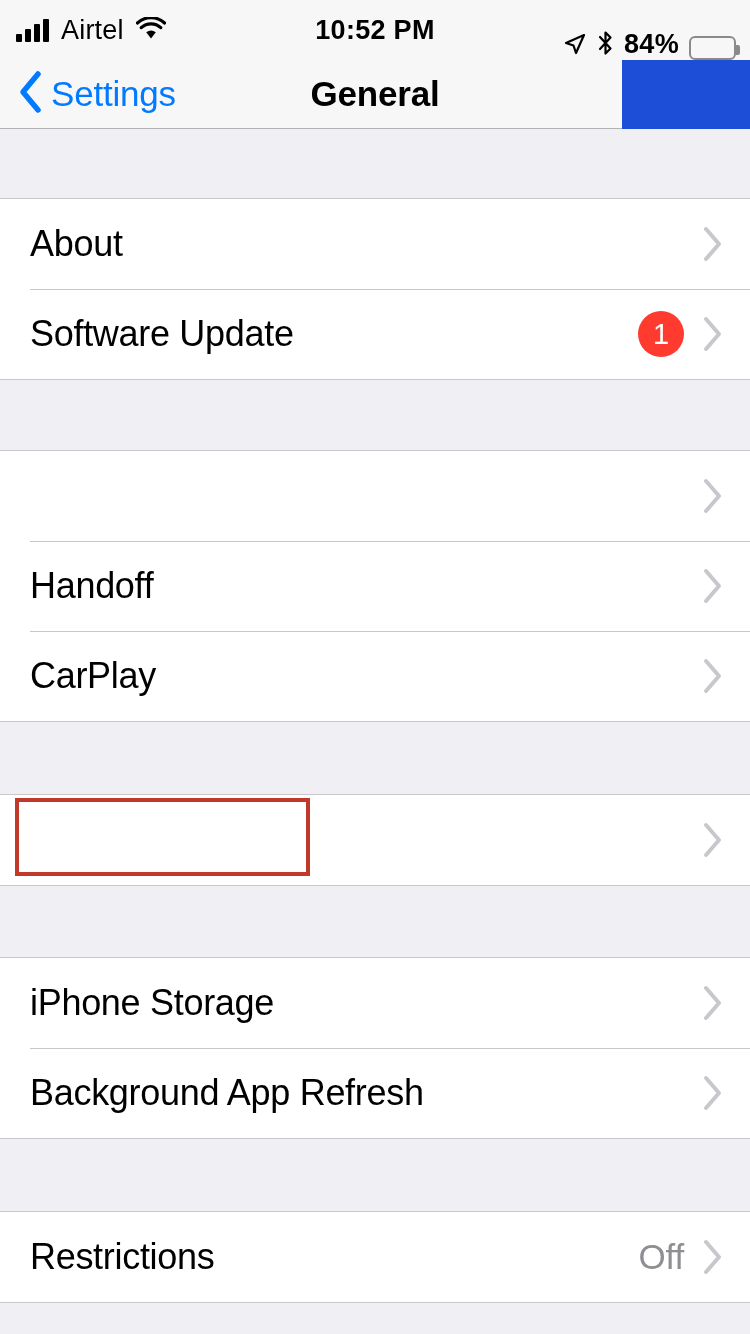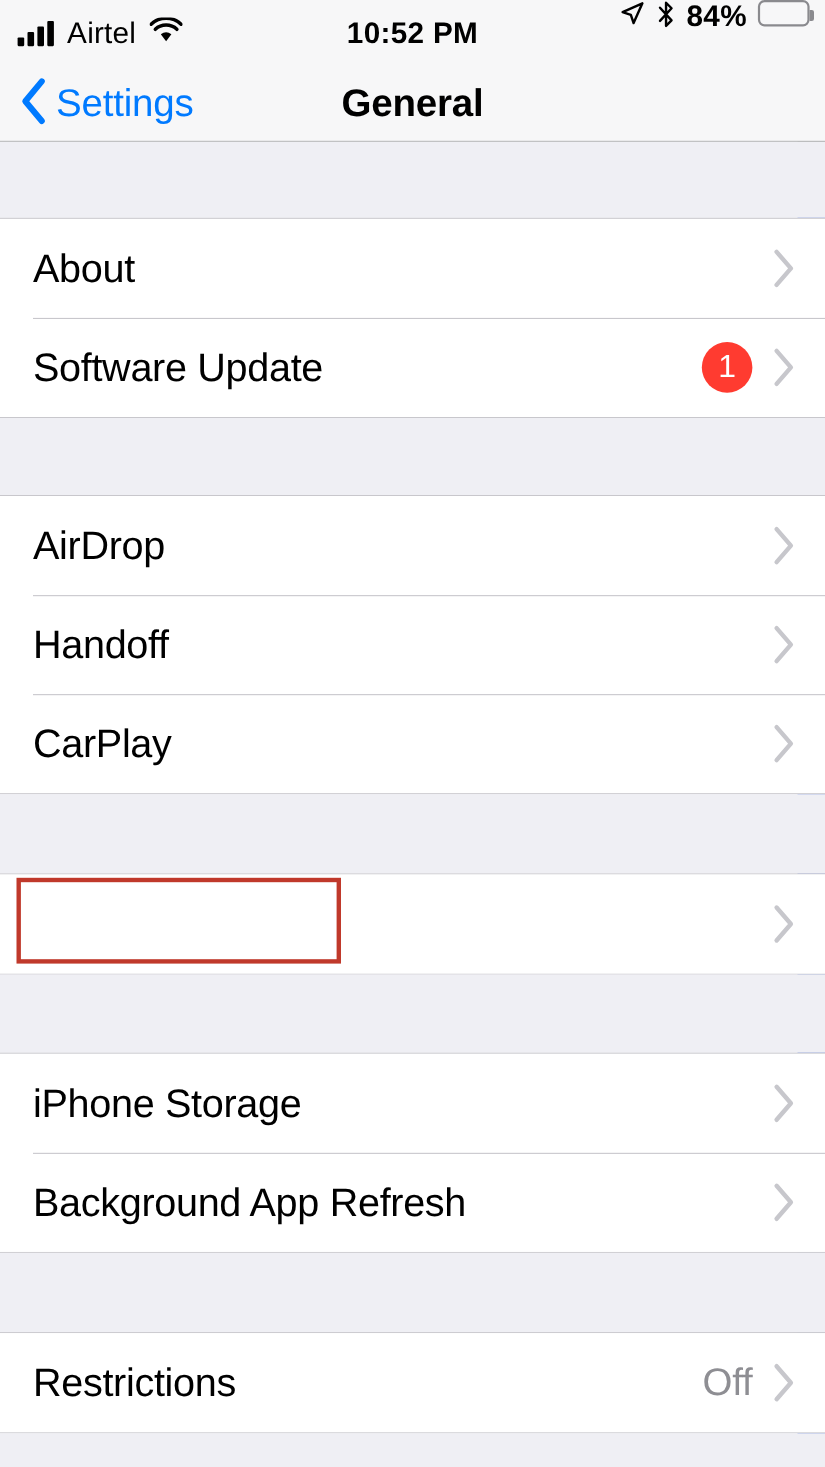--- a/index.html
+++ b/index.html
@@ -14,21 +14,21 @@
 
   
   .statusbar{
     position:absolute; top:0; left:0; width:750px; height:60px;
     background:#F7F7F8;
     display:flex; align-items:center;
   }
   .sb-left{ position:absolute; left:16px; top:0; height:60px; display:flex; align-items:center; gap:12px; }
   .sb-center{ position:absolute; left:0; width:750px; text-align:center; top:0; height:60px;
               display:flex; align-items:center; justify-content:center; }
-  .sb-right{ position:absolute; right:14px; top:0; height:60px; display:flex; align-items:flex-start; gap:10px; }
+  .sb-right{ position:absolute; right:14px; top:0; height:60px; display:flex; align-items:flex-end; gap:10px; }
 
   .signal{ display:flex; align-items:flex-end; gap:3px; height:24px; }
   .signal i{ display:block; width:6px; background:#000; border-radius:1px; }
   .signal i:nth-child(1){ height:8px; }
   .signal i:nth-child(2){ height:13px; }
   .signal i:nth-child(3){ height:18px; }
   .signal i:nth-child(4){ height:23px; }
 
   .carrier{ font-size:27px; color:#000; letter-spacing:0.2px; }
   .clock{ font-size:27px; font-weight:bold; color:#000; letter-spacing:0.3px;text-align:center; }
@@ -39,21 +39,21 @@
     border:2px solid #8a8a8e; border-radius:6px; padding:2px;
   }
   .batt::after{
     content:""; position:absolute; right:-6px; top:7px;
     width:4px; height:10px; background:#8a8a8e; border-radius:0 2px 2px 0;
   }
   .batt-fill{ height:100%; width:84%; background:#000; border-radius:3px; }
 
   
   .navbar{
-    position:absolute; top:60px; left:0; width:750px; height:69px;
+    position:absolute; top:60px; left:0; width:622px; height:69px;
     background:#F7F7F8;
     border-bottom:1px solid #B2B2B2;
   }
   .nav-back{
     position:absolute; left:18px; top:0; height:68px;
     display:flex; align-items:center; gap:8px; cursor:pointer;
   }
   .nav-back-label{ font-size:35px; color:#007AFF; letter-spacing:-0.2px; }
   .nav-title{
     position:absolute; left:0; width:750px; top:0; height:68px;
@@ -179,21 +179,20 @@
               <svg width="22" height="36" viewBox="0 0 22 36">
                 <path d="M4 3 L17 18 L4 33" fill="none" stroke="#C7C7CC" stroke-width="4" stroke-linecap="round" stroke-linejoin="round"></path>
               </svg>
             </span>
           </span>
         </div>
       </div>
       <div class="gap" style="height:70px"></div>
       <div class="group">
         <div class="row">
-          <span class="row-label">AirDrop</span>
           <span class="row-right">
             <span class="chev">
               <svg width="22" height="36" viewBox="0 0 22 36">
                 <path d="M4 3 L17 18 L4 33" fill="none" stroke="#C7C7CC" stroke-width="4" stroke-linecap="round" stroke-linejoin="round"></path>
               </svg>
             </span>
           </span>
         </div>
         <div class="row">
           <span class="row-label">Handoff</span>

